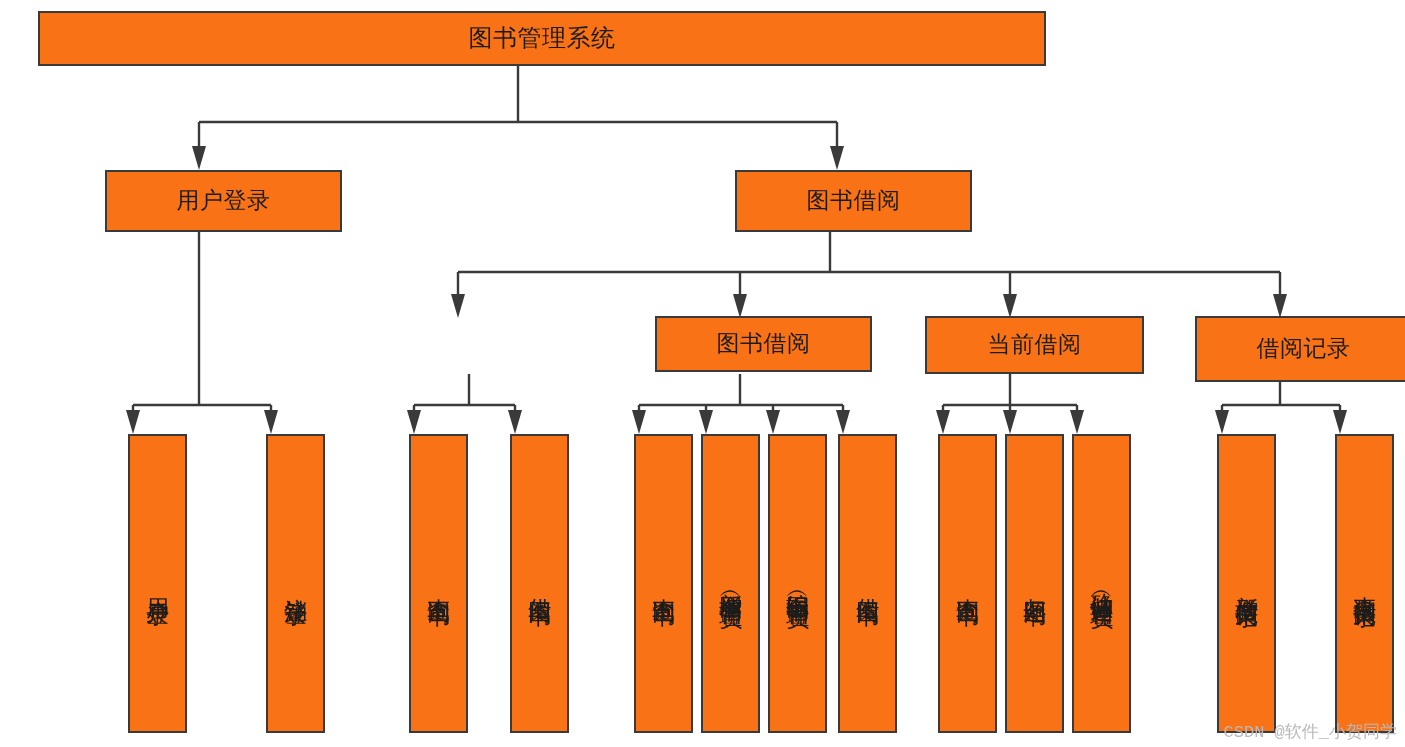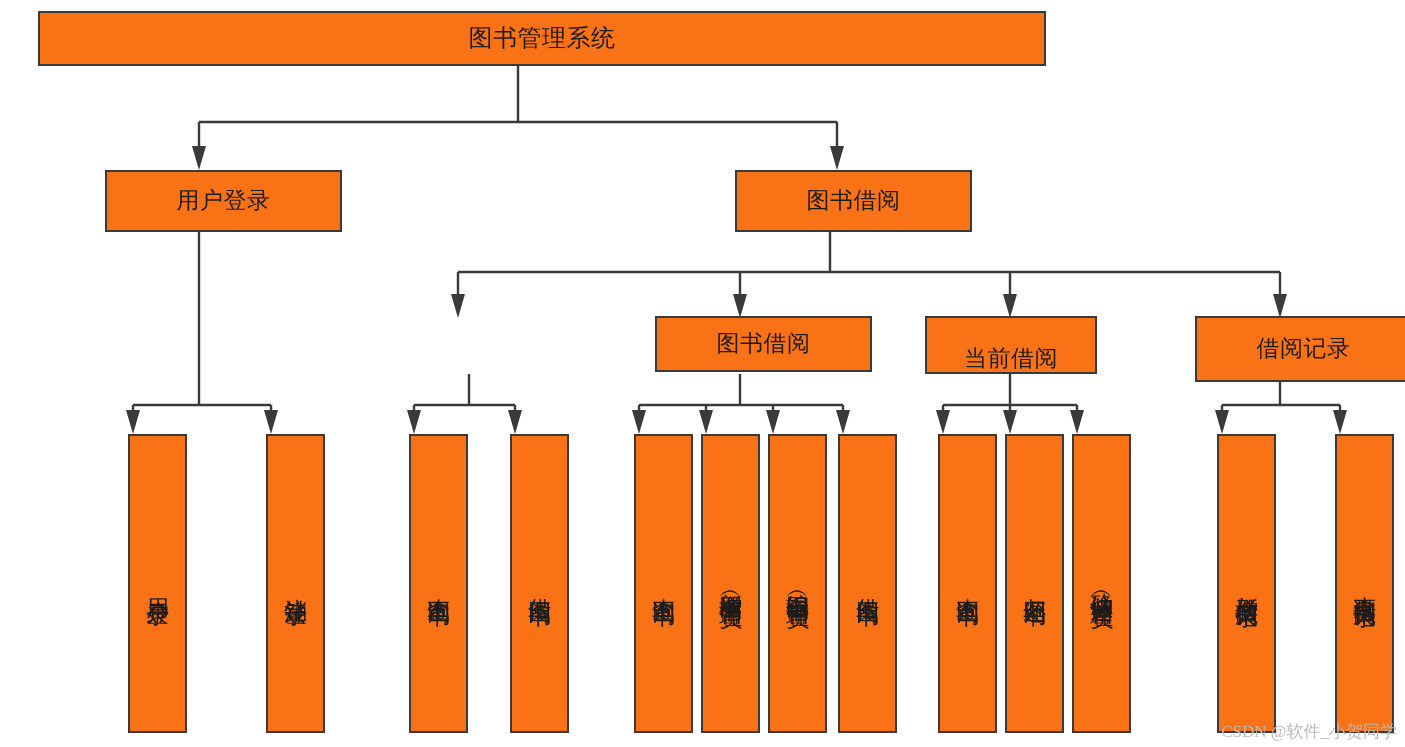--- a/index.html
+++ b/index.html
@@ -79,21 +79,21 @@
 
   
   #watermark {
     position: absolute;
     right: 8px;
     bottom: 4px;
     font-size: 17px;
     color: #b9b9b9;
     white-space: nowrap;
     z-index: 5;
-    font-family: Liberation Serif, serif;
+    font-family: Liberation Mono, monospace;
   }
 </style>
 </head>
 <body>
 
 <div id="canvas">
 
   <svg class="edge-svg" viewBox="0 0 1405 747" xmlns="http://www.w3.org/2000/svg">
 
     <g>
@@ -180,21 +180,21 @@
 
   <div class="node horiz" style="left:711px; top:170px; width:237px; height:62px;">
     <span class="label">图书借阅</span>
   </div>
 
 
   <div class="node horiz" style="left:631px; top:316px; width:217px; height:56px;">
     <span class="label">图书借阅</span>
   </div>
 
-  <div class="node horiz" style="left:901px; top:316px; width:172px; height:58px;align-items:flex-end;">
+  <div class="node horiz" style="left:901px; top:316px; width:219px; height:58px;">
     <span class="label">当前借阅</span>
   </div>
 
   <div class="node horiz" style="left:1171px; top:316px; width:217px; height:66px;">
     <span class="label">借阅记录</span>
   </div>
 
   <div class="node leaf" style="left:104px; top:434px; width:59px; height:299px;">
     <span class="label">用户登录</span>
   </div>

